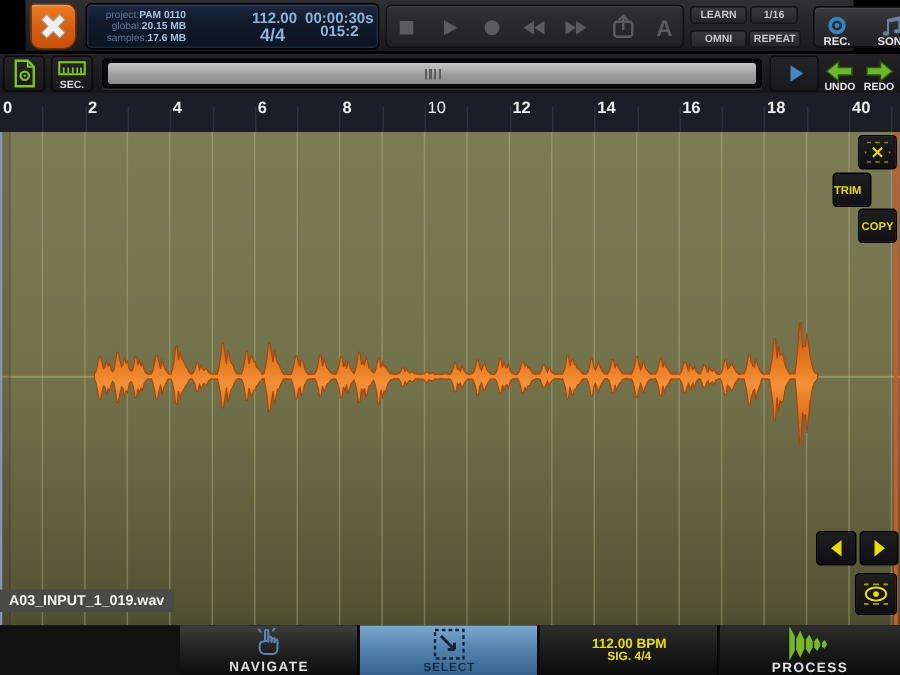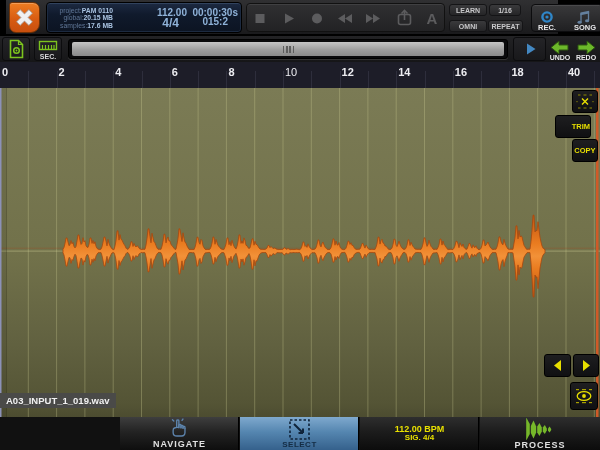--- a/index.html
+++ b/index.html
@@ -2,21 +2,21 @@
 <html><head><meta charset="utf-8">
 <style>
 *{margin:0;padding:0;box-sizing:border-box;font-family:"Liberation Sans",sans-serif;}
 html,body{width:600px;height:450px;overflow:hidden;background:#000;}
 #app{position:relative;width:600px;height:450px;}
 .abs{position:absolute;}
 </style></head>
 <body>
 <div id="app">
 
-<div class="abs" style="left:6px;top:0;width:552px;height:35px;background:linear-gradient(#303032,#1a1a1c);border-bottom:1px solid #000;">
+<div class="abs" style="left:17px;top:0;width:552px;height:35px;background:linear-gradient(#303032,#1a1a1c);border-bottom:1px solid #000;">
 
   <div class="abs" style="left:3px;top:2px;width:31px;height:31px;border-radius:3px 7px 9px 7px;background:linear-gradient(#ed7d22,#d85c12 55%,#c84f0e);border:1px solid #6e3206;box-shadow:inset 0 1px 0 rgba(255,255,255,.25);">
     <svg width="29" height="29" viewBox="0 0 29 29" style="position:absolute;left:0;top:0;">
       <g transform="translate(14.5,14.5) rotate(45)">
         <path d="M-8.6,-2.5 L-2.5,-2.5 L-2.5,-8.6 L2.5,-8.6 L2.5,-2.5 L8.6,-2.5 L8.6,2.5 L2.5,2.5 L2.5,8.6 L-2.5,8.6 L-2.5,2.5 L-8.6,2.5 Z" fill="#f0f0f0" stroke="#a2a2a2" stroke-width="0.8"></path>
       </g>
     </svg>
   </div>
 
   <div class="abs" style="left:40px;top:2px;width:196px;height:31px;border-radius:4px;background:linear-gradient(#1d2a42,#101a2c 40%,#0c1422);border:1px solid #000;box-shadow:inset 0 1px 0 #31435e, inset 0 0 0 1px #1c2a40;">
@@ -208,21 +208,21 @@
             <rect x="10.5" y="3.5" width="3" height="1"></rect>
             <rect x="16.5" y="3.5" width="2.5" height="1"></rect>
       <rect x="5" y="16.5" width="2.5" height="1"></rect>
             <rect x="10.5" y="16.5" width="3" height="1"></rect>
             <rect x="16.5" y="16.5" width="2.5" height="1"></rect>
       <rect x="3.5" y="10" width="1" height="1.2"></rect>
             <rect x="19.5" y="10" width="1" height="1.2"></rect>
           </g>
     </svg>
   </div>
-  <div class="abs" style="left:555px;top:27px;width:36px;height:23px;border-radius:3px;background:linear-gradient(#1e1e20,#101012);border:1px solid #000;color:#e8df00;font-size:7.5px;font-weight:bold;text-align:right;line-height:21px;">TRIM</div>
+  <div class="abs" style="left:555px;top:27px;width:26px;height:23px;border-radius:3px;background:linear-gradient(#1e1e20,#101012);border:1px solid #000;color:#e8df00;font-size:7.5px;font-weight:bold;text-align:left;line-height:21px;">TRIM</div>
   <div class="abs" style="left:572px;top:51px;width:26px;height:23px;border-radius:3px;background:linear-gradient(#1e1e20,#101012);border:1px solid #000;color:#e8df00;font-size:7.5px;font-weight:bold;text-align:center;line-height:21px;">COPY</div>
 
   <div class="abs" style="left:544px;top:266px;width:27px;height:23px;border-radius:3px;background:linear-gradient(#1e1e20,#101012);border:1px solid #000;">
     <svg width="25" height="21">
           <path d="M16,5 L9,10.5 L16,16 Z" fill="#e8df00"></path>
         </svg>
   </div>
   <div class="abs" style="left:573px;top:266px;width:26px;height:23px;border-radius:3px;background:linear-gradient(#1e1e20,#101012);border:1px solid #000;">
     <svg width="24" height="21">
           <path d="M9,5 L16,10.5 L9,16 Z" fill="#e8df00"></path>

